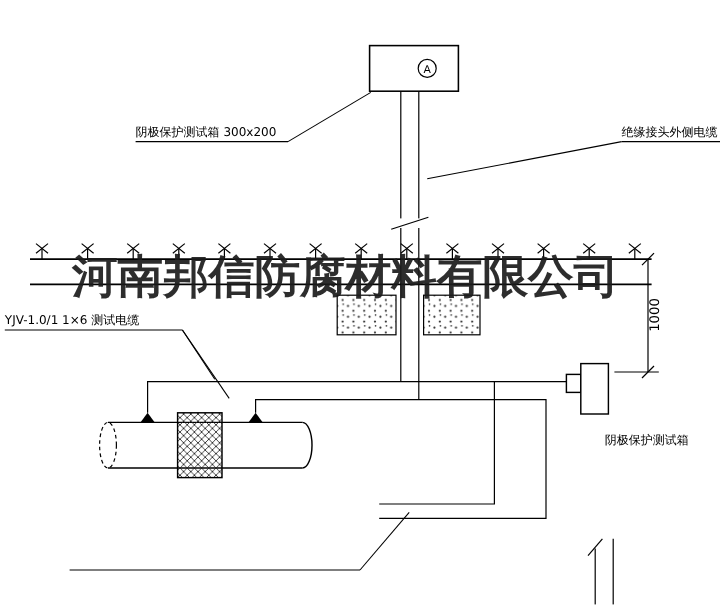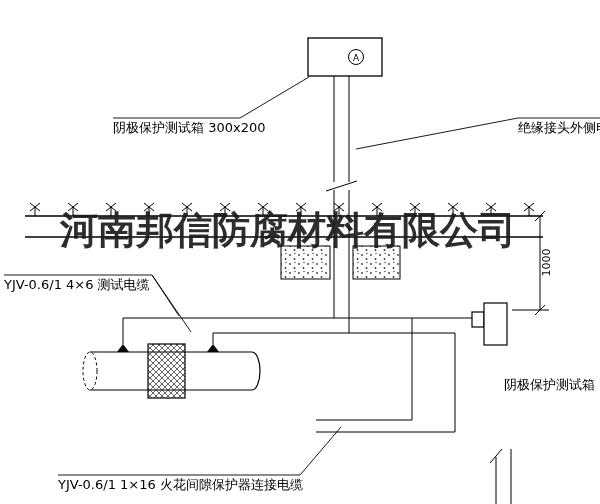--- a/index.html
+++ b/index.html
@@ -2,22 +2,22 @@
 <html><head>
 <meta charset="utf-8">
 <style>
   html,body { margin:0; padding:0; background:#ffffff; }
   .canvas {
     position:relative; width:600px; height:504px; background:#ffffff;
     overflow:hidden; font-family:"DejaVu Sans","Liberation Sans",sans-serif;
   }
   .diagram-svg { position:absolute; left:0; top:0; z-index:1; }
   .lbl {
-    position:absolute; font-size:13px; color:#000; white-space:nowrap;
-    z-index:6; line-height:13px;margin-top:17px;
+    position:absolute; font-size:10px; color:#000; white-space:nowrap;
+    z-index:6; line-height:13px;
   }
   .dim-text {
     position:absolute; left:521px; top:256px; width:50px; text-align:center;
     font-size:11px; color:#000; transform:rotate(-90deg); z-index:6;
   }
   .watermark {
     position:absolute; left:60px; top:211px; z-index:5; white-space:nowrap;
     font-family:"DejaVu Serif","Liberation Serif",serif;
     font-size:38px; font-weight:700; color:#1c1c1c; opacity:0.92;
     letter-spacing:0px; line-height:1;
@@ -129,23 +129,22 @@
       <line x1="496" y1="457" x2="496" y2="504"></line>
       <line x1="511" y1="449" x2="511" y2="504"></line>
       <line x1="490" y1="463" x2="502" y2="449"></line>
     </g>
   </svg>
 
   <div class="lbl" style="left:113px; top:104px;">阴极保护测试箱 300x200</div>
 
   <div class="lbl" style="left:518px; top:104px;">绝缘接头外侧电缆</div>
 
-  <div class="lbl" style="left:4px; top:261px;">YJV-0.6/1 4×6  测试电缆</div>
+  <div class="lbl" style="left:4px; top:261px;">YJV-1.0/1 1×6  测试电缆</div>
 
   <div class="lbl" style="left:504px; top:361px;">阴极保护测试箱</div>
 
-  <div class="lbl" style="left:58px; top:461px;">YJV-0.6/1 1×16  火花间隙保护器连接电缆</div>
 
   <div class="dim-text">1000</div>
 
   <div class="watermark">河南邦信防腐材料有限公司</div>
 
 </div>
 
 </body></html>

